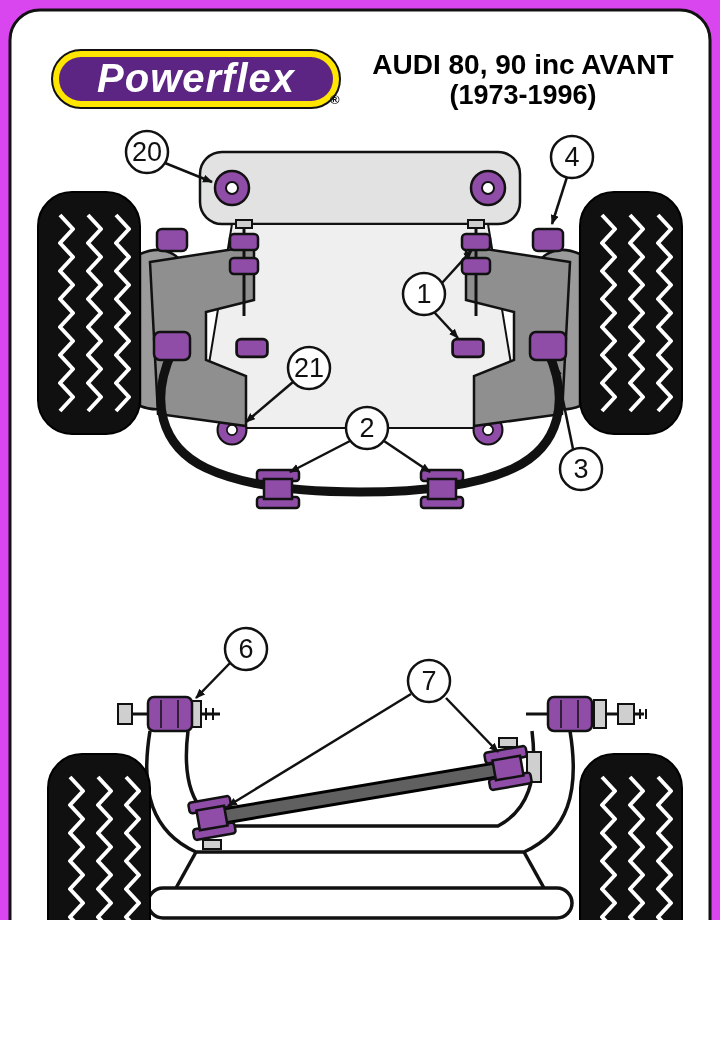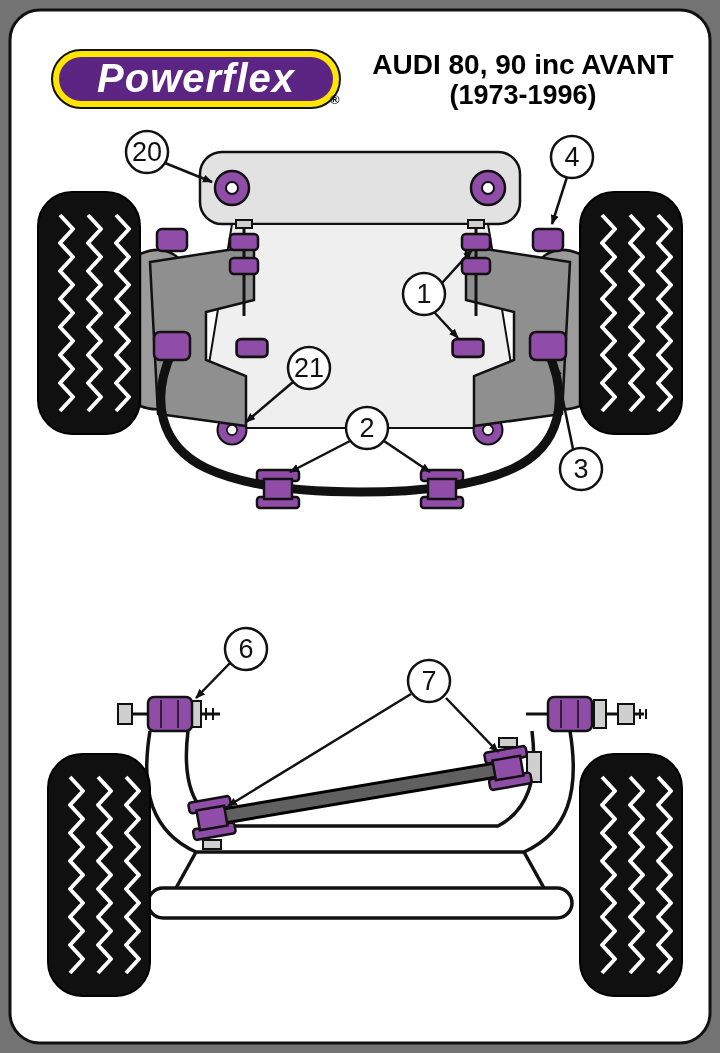--- a/index.html
+++ b/index.html
@@ -1,17 +1,17 @@
 <!DOCTYPE html>
 <html><head>
 <meta charset="utf-8">
 <style>
   html,body{margin:0;padding:0;background:#fff;}
   body{font-family:"Liberation Sans",sans-serif;}
-  .stage{width:720px;height:1053px;position:relative;background:#737373;}
+  .stage{width:720px;height:920px;position:relative;background:#d946ef;}
   svg{display:block;}
   .purple{fill:#8f4da8;stroke:#111;stroke-width:2.5;}
   .metal{fill:#cfcfcf;stroke:#111;stroke-width:2;}
   .knuckle{fill:#9b9b9b;stroke:#111;stroke-width:2.5;}
   .arm{fill:#8f8f8f;stroke:#111;stroke-width:2.5;}
   .crossmember{fill:#e2e2e2;stroke:#111;stroke-width:2.5;}
   .panel{fill:#efefef;stroke:#111;stroke-width:2;}
   .outline{fill:none;stroke:#111;stroke-width:3.5;}
   .arrow{stroke:#111;stroke-width:2.5;fill:none;marker-end:url(#ah);}
   .callout-circle{fill:#fff;stroke:#111;stroke-width:2.5;}

